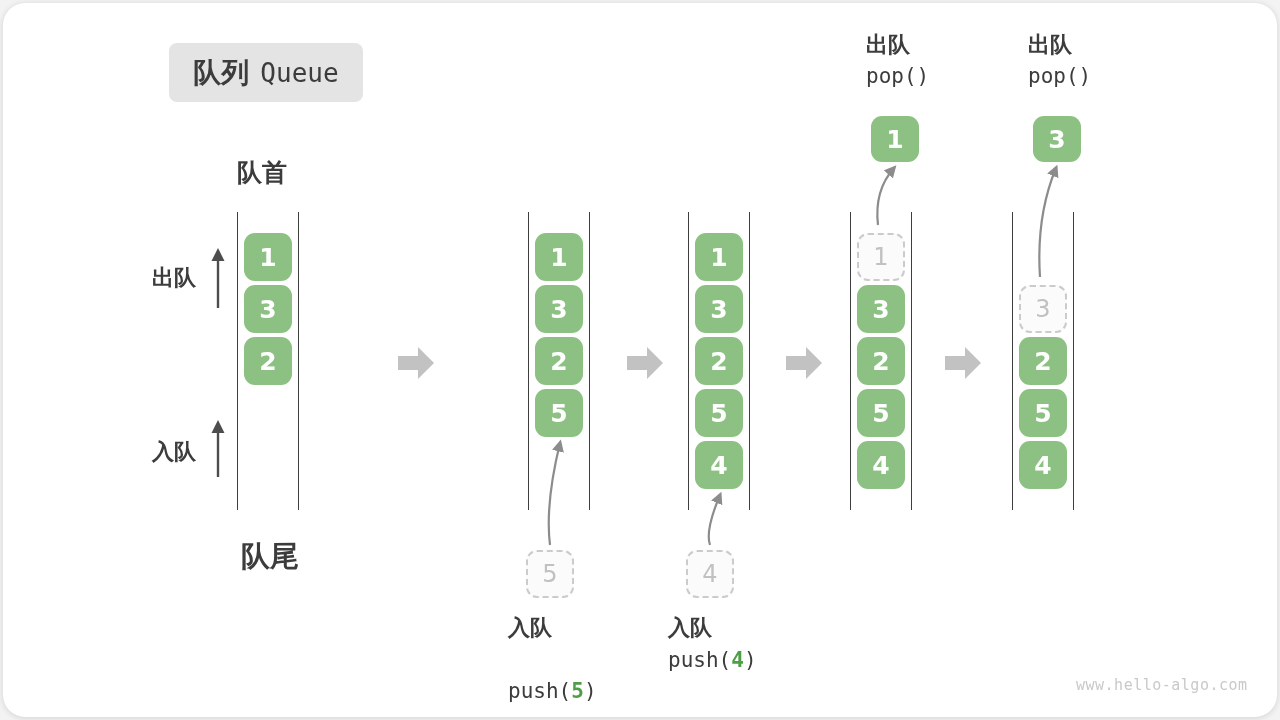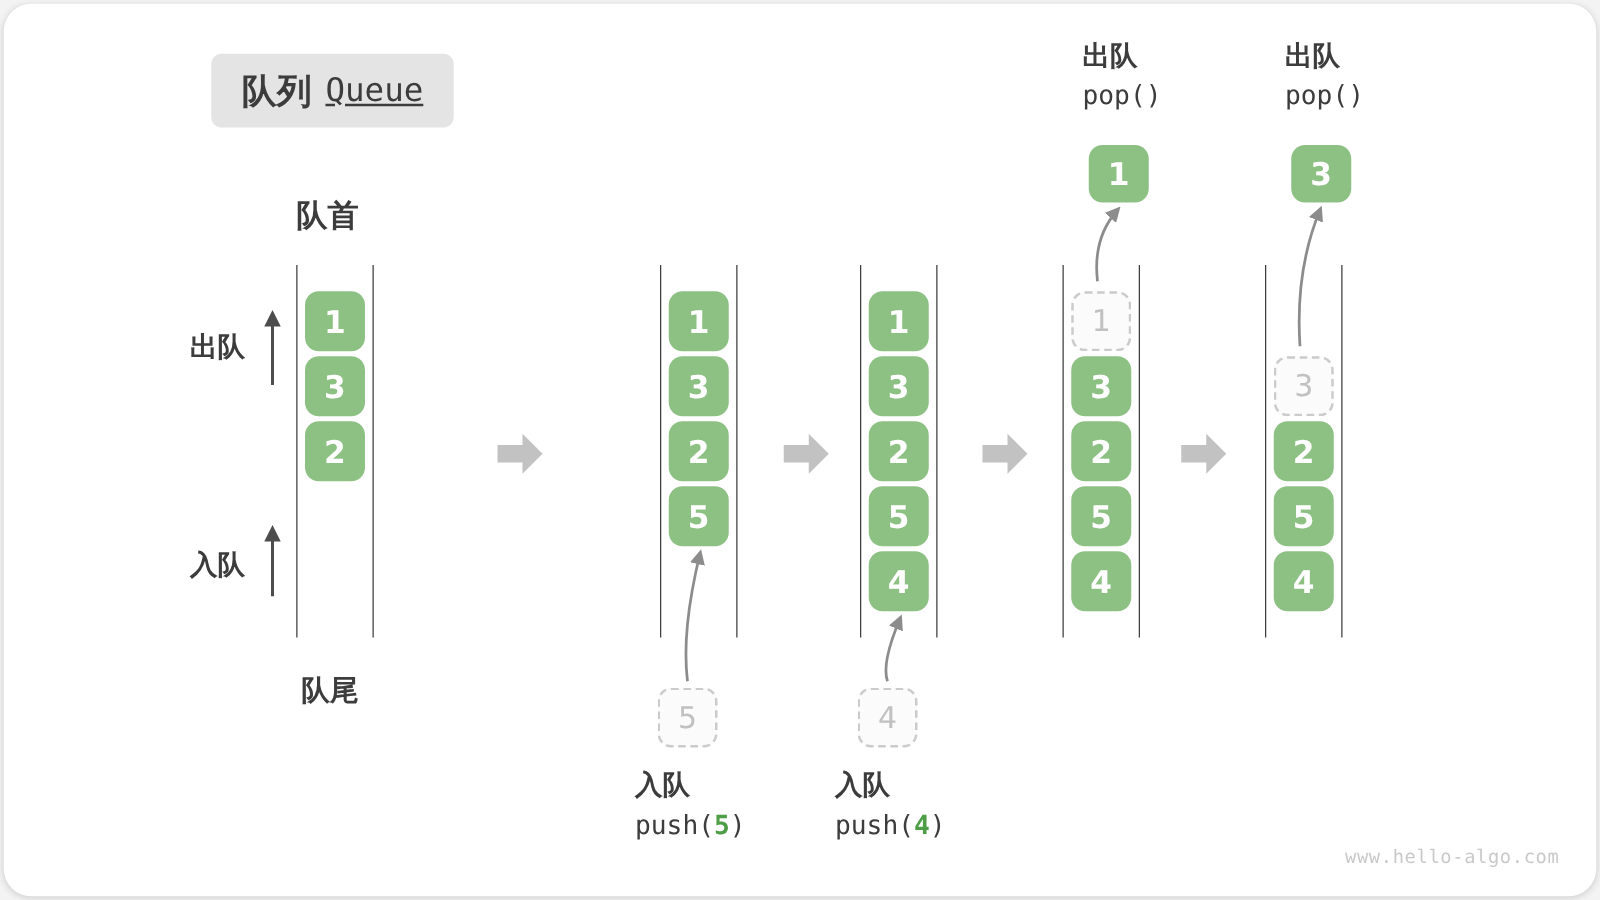--- a/index.html
+++ b/index.html
@@ -5,21 +5,21 @@
   html,body{margin:0;padding:0;background:#f3f3f3;}
   .canvas{position:relative;width:1280px;height:720px;overflow:hidden;
           font-family:"Liberation Sans","DejaVu Sans",sans-serif;color:#3c3c3c;}
   .card{position:absolute;left:3px;top:3px;right:3px;bottom:3px;background:#ffffff;
         border-radius:22px;box-shadow:0 1px 6px rgba(0,0,0,.14);}
   .abs{position:absolute;}
   .title-box{left:169px;top:43px;width:194px;height:59px;background:#e4e4e4;border-radius:8px;
              display:flex;align-items:center;justify-content:center;gap:11px;}
   .title-zh{font-size:28px;font-weight:bold;}
   .mono{font-family:"DejaVu Sans Mono","Liberation Mono",monospace;}
-  .title-en{font-size:26px;text-decoration:underline;}
+  .title-en{font-size:26px;}
   .side-label{font-size:22px;font-weight:bold;white-space:nowrap;}
   .qbox{position:absolute;width:48px;height:48px;border-radius:11px;background:var(--green,#8dc183);
         color:#fff;font-weight:bold;font-size:25px;display:flex;align-items:center;justify-content:center;
         font-family:"DejaVu Sans","Liberation Sans",sans-serif;}
   .qbox.dashed{width:44px;height:44px;background:#fbfbfb;border:2px dashed var(--dash-border,#cbcbcb);
         color:var(--dash-text,#c1c1c1);font-weight:normal;font-size:24px;}
   .qbox.popped{height:46px;}
   .chline{position:absolute;width:1.6px;background:var(--line,#3e3e3e);}
   .op-zh{position:absolute;font-size:22px;font-weight:bold;white-space:nowrap;}
   .op-code{position:absolute;font-size:21px;white-space:nowrap;
@@ -33,21 +33,21 @@
 
 <div class="canvas" style="--green: #8dc183; --accent: #4e9e47; --dash-border: #cbcbcb; --dash-text: #c1c1c1; --line: #3e3e3e; --wm: #c9c9c9;">
   <div class="card"></div>
 
   <div class="abs title-box">
     <span class="title-zh">队列</span>
     <span class="title-en mono">Queue</span>
   </div>
 
   <div class="abs side-label" style="left:237px;top:156px;font-size:25px;">队首</div>
-  <div class="abs side-label" style="left:241px;top:537px;font-size:23px;">队尾</div>
+  <div class="abs side-label" style="left:241px;top:537px;font-size:29px;">队尾</div>
   <div class="abs side-label" style="left:130px;top:263px;width:66px;text-align:right;">出队</div>
   <div class="abs side-label" style="left:130px;top:437px;width:66px;text-align:right;">入队</div>
 
   <svg class="layer" id="arrow-layer" width="1280" height="720" viewBox="0 0 1280 720">
     <defs>
       <marker id="m-gray" viewBox="0 0 10 10" refX="7" refY="5" markerWidth="5.5" markerHeight="5.5" orient="auto-start-reverse">
         <path d="M0,0 L10,5 L0,10 z" fill="#8c8c8c"></path>
       </marker>
       <marker id="m-dark" viewBox="0 0 10 10" refX="7" refY="5" markerWidth="5.5" markerHeight="5.5" orient="auto-start-reverse">
         <path d="M0,0 L10,5 L0,10 z" fill="#4d4d4d"></path>
@@ -72,21 +72,21 @@
       <div class="qbox" style="left: 244px; top: 285px;">3</div>
       <div class="qbox" style="left: 244px; top: 337px;">2</div>
       <div class="chline" style="left: 527.7px; top: 212px; height: 298px;"></div>
       <div class="chline" style="left: 588.7px; top: 212px; height: 298px;"></div>
       <div class="qbox" style="left: 535px; top: 233px;">1</div>
       <div class="qbox" style="left: 535px; top: 285px;">3</div>
       <div class="qbox" style="left: 535px; top: 337px;">2</div>
       <div class="qbox" style="left: 535px; top: 389px;">5</div>
       <div class="qbox dashed" style="left: 526px; top: 550px;">5</div>
       <div class="op-zh" style="left: 508px; top: 613px;">入队</div>
-      <div class="op-code" style="left: 508px; top: 648px; text-align: right;"><span>push(</span><span class="arg-green">5</span><span>)</span></div>
+      <div class="op-code" style="left: 508px; top: 679px; text-align: right;"><span>push(</span><span class="arg-green">5</span><span>)</span></div>
       <div class="chline" style="left: 687.7px; top: 212px; height: 298px;"></div>
       <div class="chline" style="left: 748.7px; top: 212px; height: 298px;"></div>
       <div class="qbox" style="left: 695px; top: 233px;">1</div>
       <div class="qbox" style="left: 695px; top: 285px;">3</div>
       <div class="qbox" style="left: 695px; top: 337px;">2</div>
       <div class="qbox" style="left: 695px; top: 389px;">5</div>
       <div class="qbox" style="left: 695px; top: 441px;">4</div>
       <div class="qbox dashed" style="left: 686px; top: 550px;">4</div>
       <div class="op-zh" style="left: 668px; top: 613px;">入队</div>
       <div class="op-code" style="left: 668px; top: 648px;"><span>push(</span><span class="arg-green">4</span><span>)</span></div>

